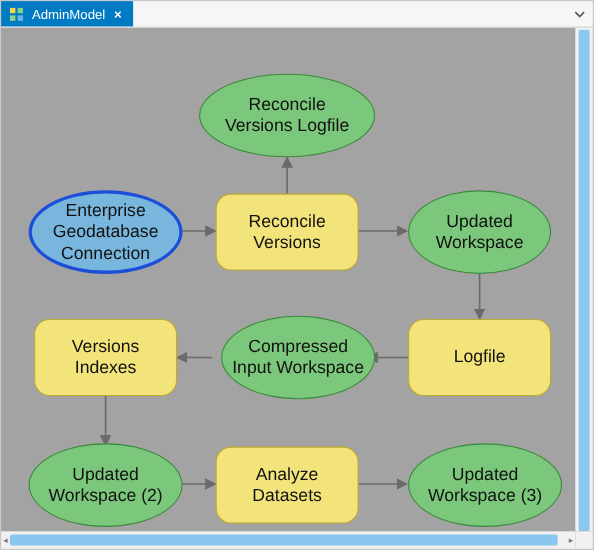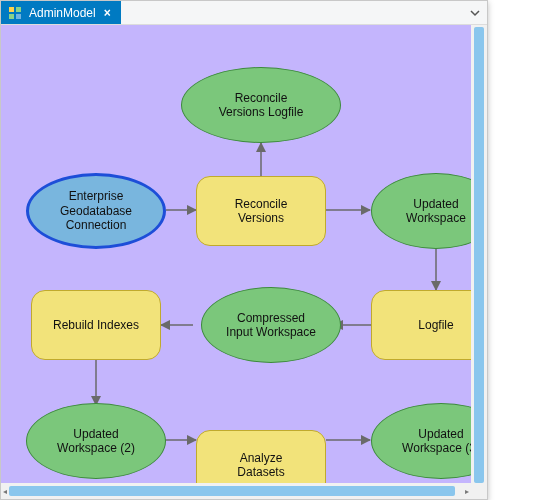--- a/index.html
+++ b/index.html
@@ -3,28 +3,28 @@
 <meta charset="utf-8">
 <style>
   * { box-sizing: border-box; margin: 0; padding: 0; }
   body {
     font-family: "Segoe UI", Tahoma, sans-serif;
     font-size: 14px;
     background: #fff;
     color: #111;
   }
   .window {
-    width: 488px;
+    width: 540px;
     height: 500px;
     border: 1px solid #c8c8c8;
     box-shadow: 0 2px 6px rgba(0,0,0,0.25);
     display: flex;
     flex-direction: column;
     position: relative;
-    background: #c4b5fd;
+    background: #a3a3a3;
   }
   .titlebar {
     height: 24px;
     display: flex;
     align-items: stretch;
     background: #f5f6f7;
     border-bottom: 1px solid #dcdcdc;
   }
   .tab {
     display: flex;
@@ -80,21 +80,21 @@
     width: 100%; height: 100%;
     pointer-events: none;
   }
 
   .node {
     position: absolute;
     display: flex;
     align-items: center;
     justify-content: center;
     text-align: center;
-    font-size: 12px;
+    font-size: 16px;
     line-height: 1.2;
     padding: 4px 6px;
     color: #111;
     cursor: move;
   }
   .ellipse {
     border-radius: 50%;
   }
   .rect {
     border-radius: 14px;
@@ -222,33 +222,33 @@
           <span>Enterprise<br>Geodatabase<br>Connection</span>
         </div>
         <div class="node rect yellow" style="left:195px; top:151px; width:130px; height:70px;">
           <span>Reconcile<br>Versions</span>
         </div>
         <div class="node ellipse green" style="left:370px; top:148px; width:130px; height:76px;">
           <span>Updated<br>Workspace</span>
         </div>
 
         <div class="node rect yellow" style="left:30px; top:265px; width:130px; height:70px;">
-          <span>Rebuild Indexes</span>
+          <span>Versions Indexes</span>
         </div>
         <div class="node ellipse green" style="left:200px; top:262px; width:140px; height:76px;">
           <span>Compressed<br>Input Workspace</span>
         </div>
         <div class="node rect yellow" style="left:370px; top:265px; width:130px; height:70px;">
           <span>Logfile</span>
         </div>
 
         <div class="node ellipse green" style="left:25px; top:378px; width:140px; height:76px;">
           <span>Updated<br>Workspace (2)</span>
         </div>
-        <div class="node rect yellow" style="left:195px; top:381px; width:130px; height:70px;margin-top:24px;">
+        <div class="node rect yellow" style="left:195px; top:381px; width:130px; height:70px;">
           <span>Analyze<br>Datasets</span>
         </div>
         <div class="node ellipse green" style="left:370px; top:378px; width:140px; height:76px;">
           <span>Updated<br>Workspace (3)</span>
         </div>
 
       </div>
     </div>
     <div class="v-scroll">
       <div class="v-thumb"></div>

